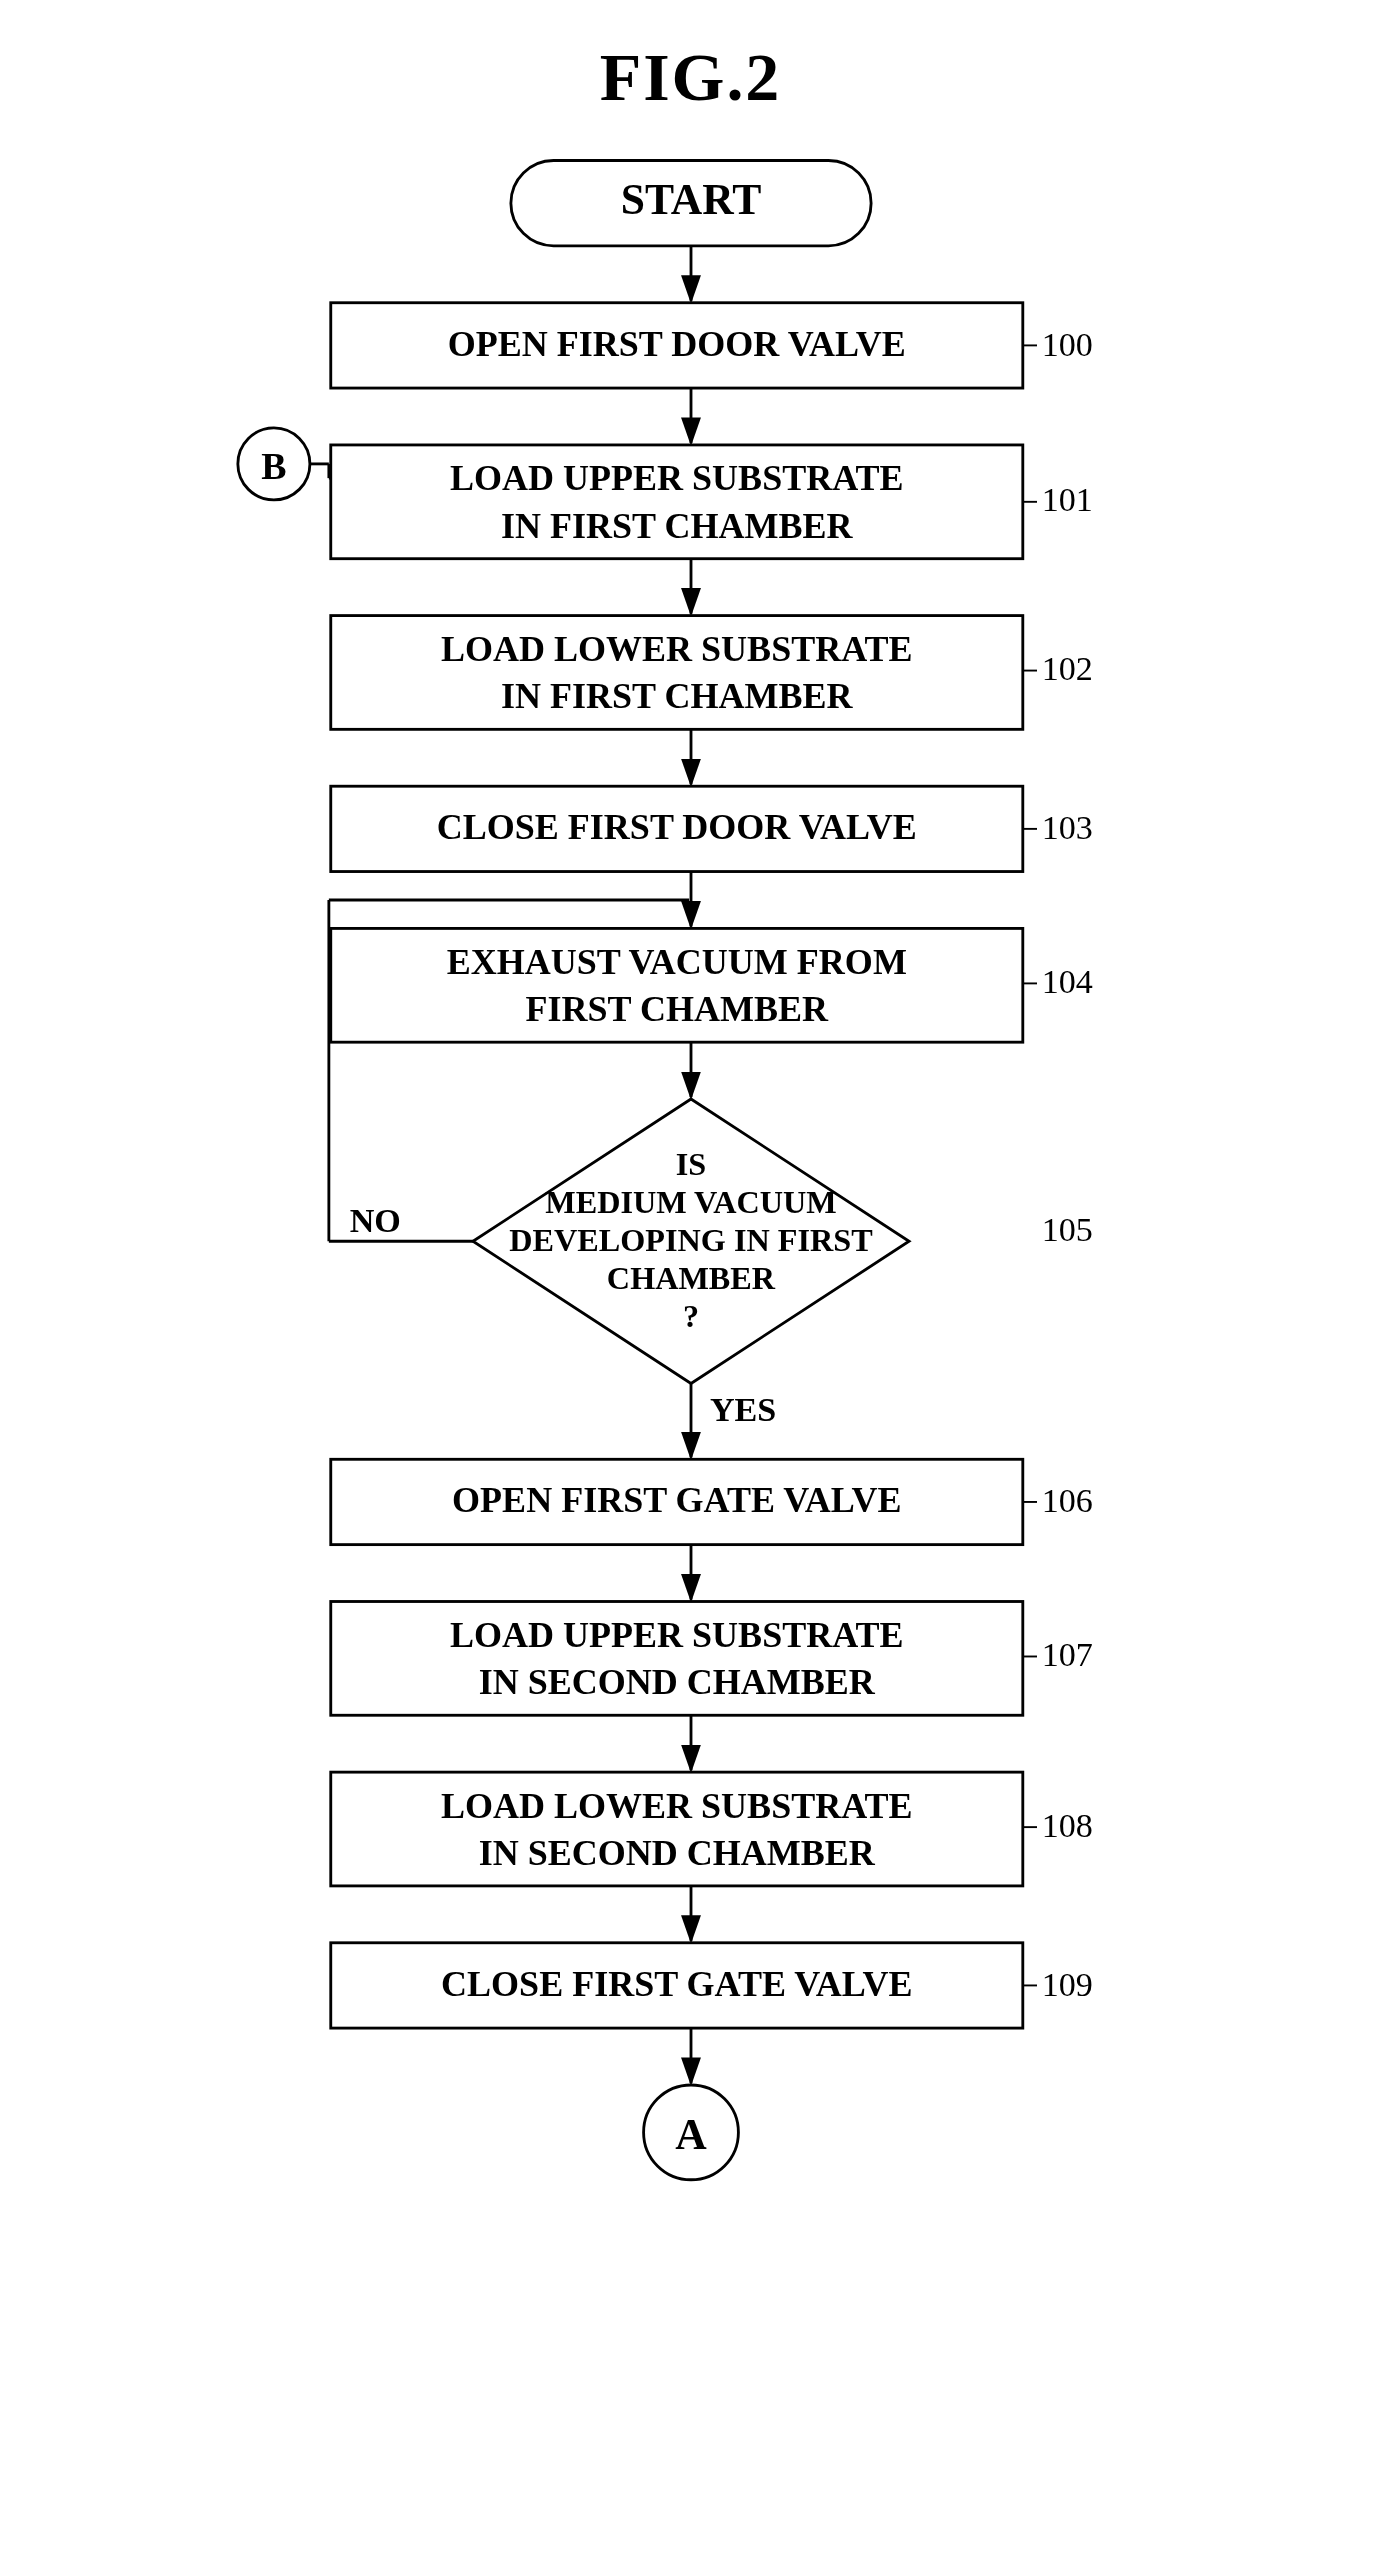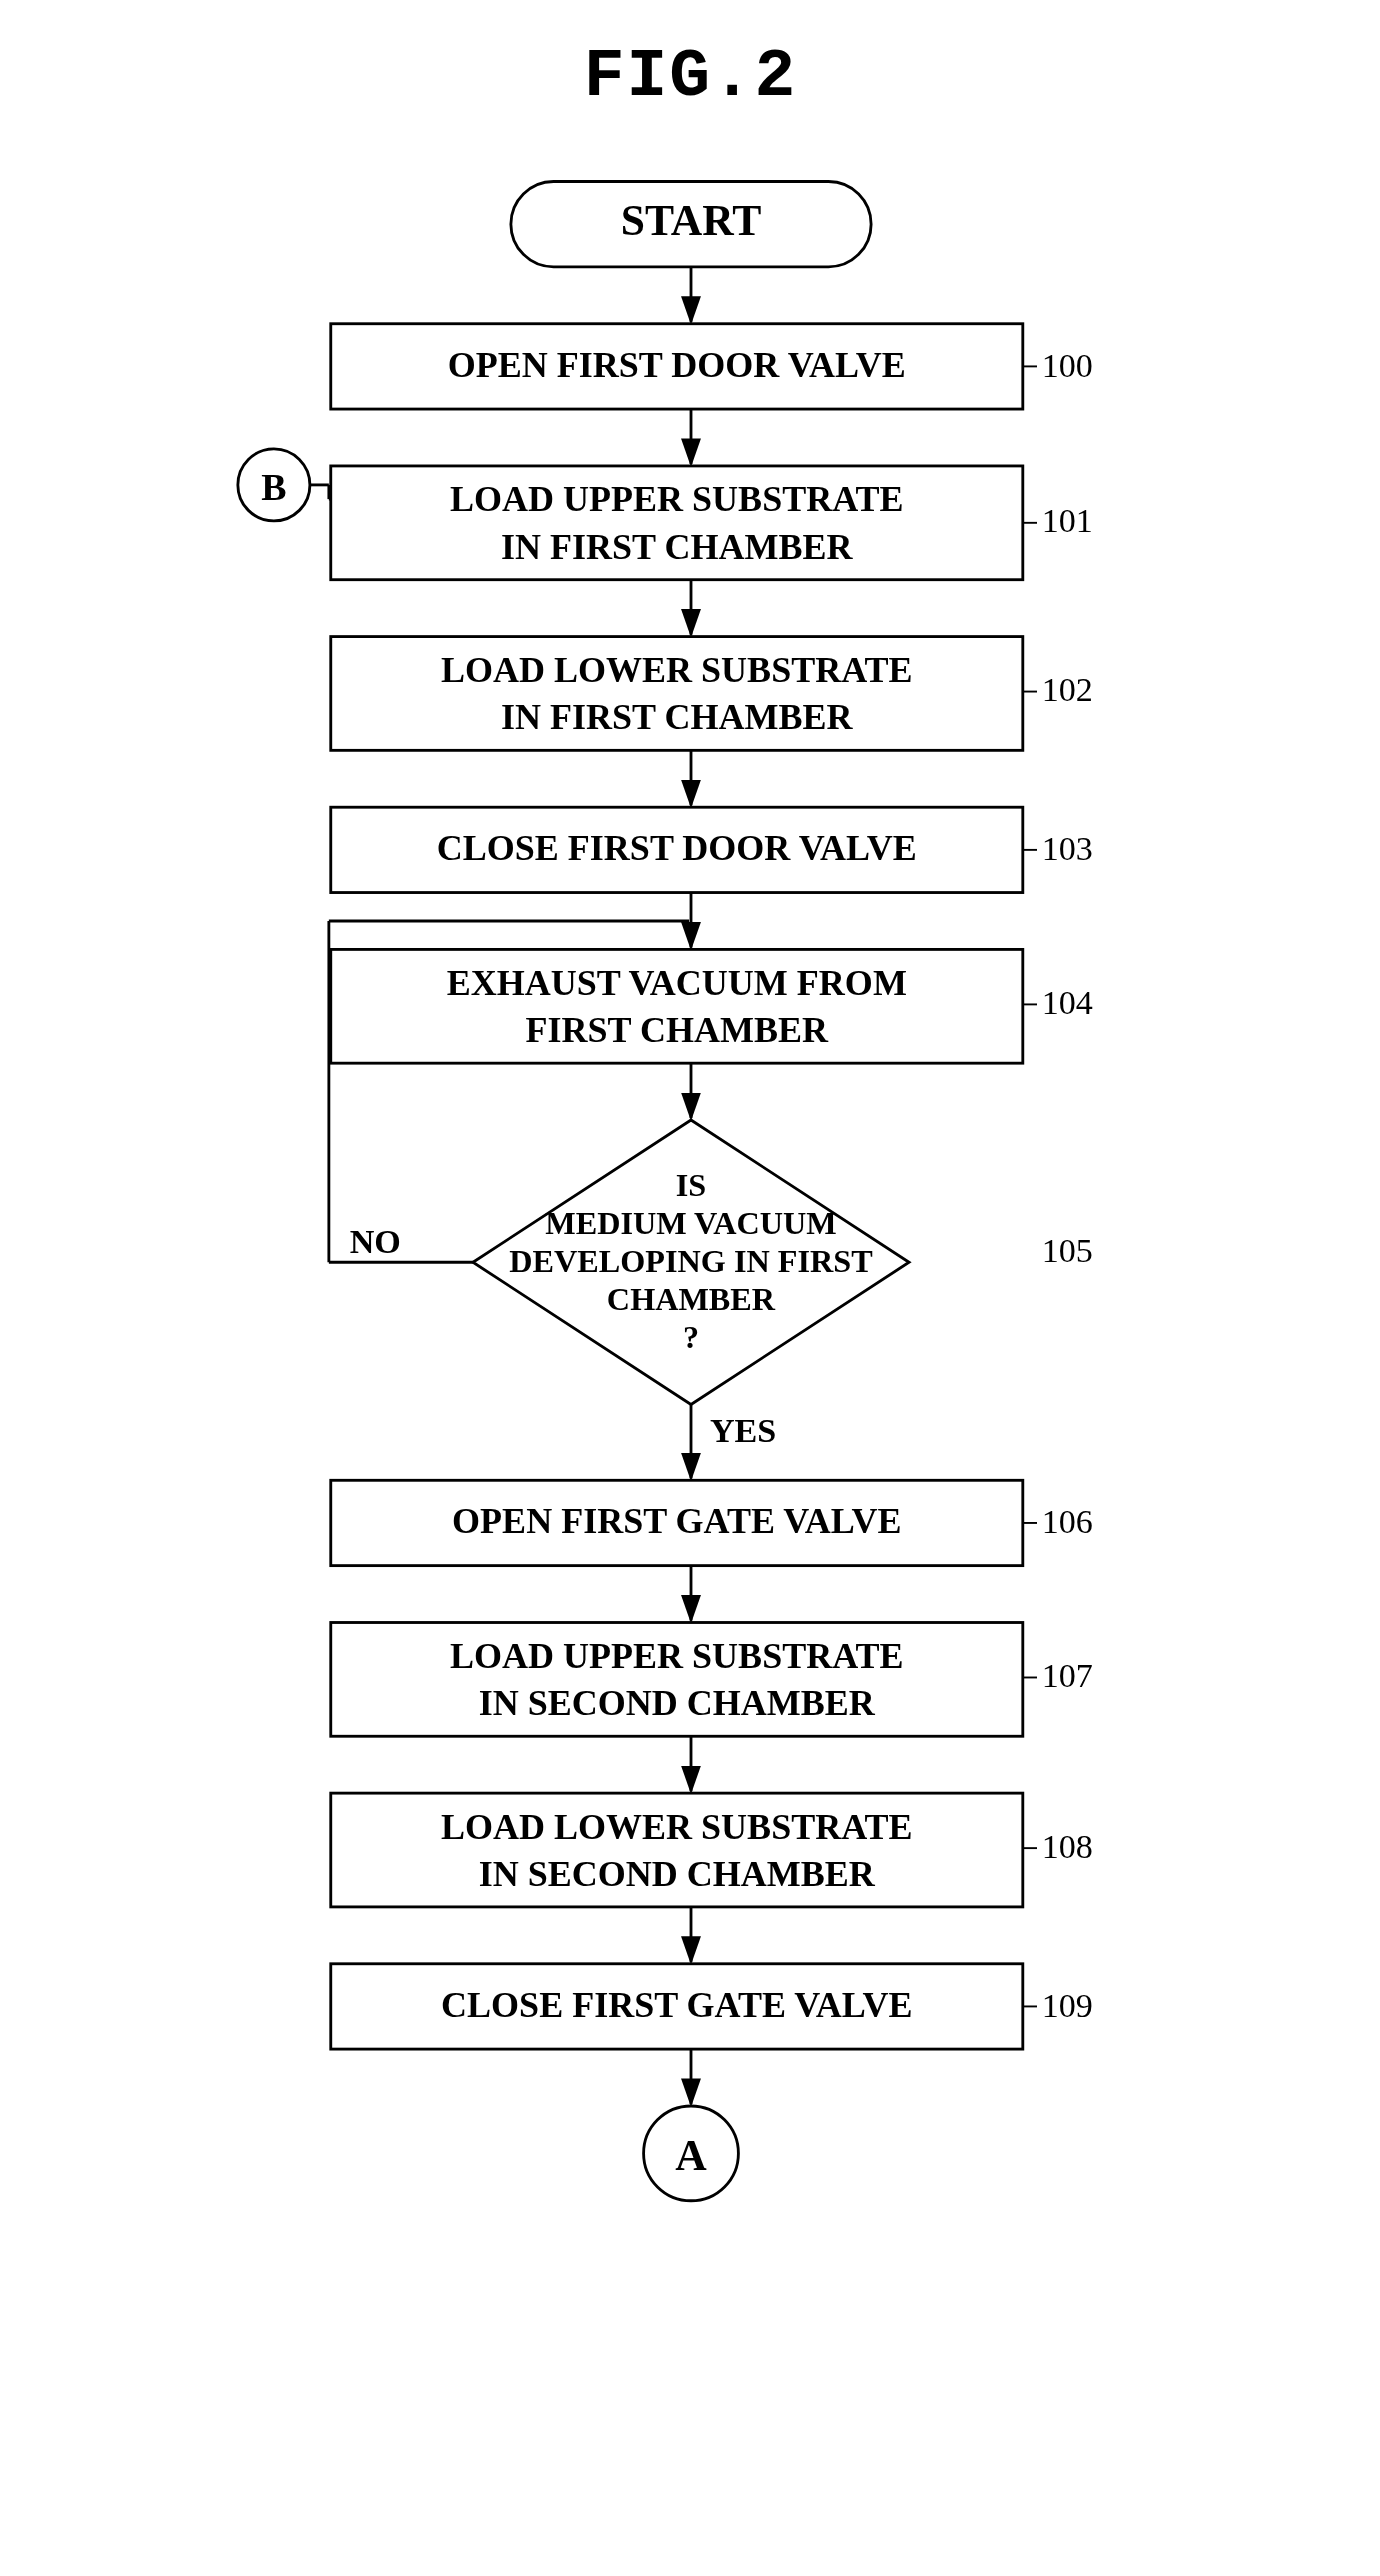--- a/index.html
+++ b/index.html
@@ -18,23 +18,22 @@
       position: relative;
       display: flex;
       flex-direction: column;
       align-items: center;
       padding-top: 38px;
     }
 
     .fig-title {
       font-size: 68px;
       font-weight: bold;
-      margin-bottom: 47px;
+      margin-bottom: 24px;
       letter-spacing: 1.9px;
-      font-family: Liberation Mono, monospace;
     }
 
     .flowchart {
       position: relative;
       width: 948px;
       display: flex;
       flex-direction: column;
       align-items: center;
     }
   </style>

